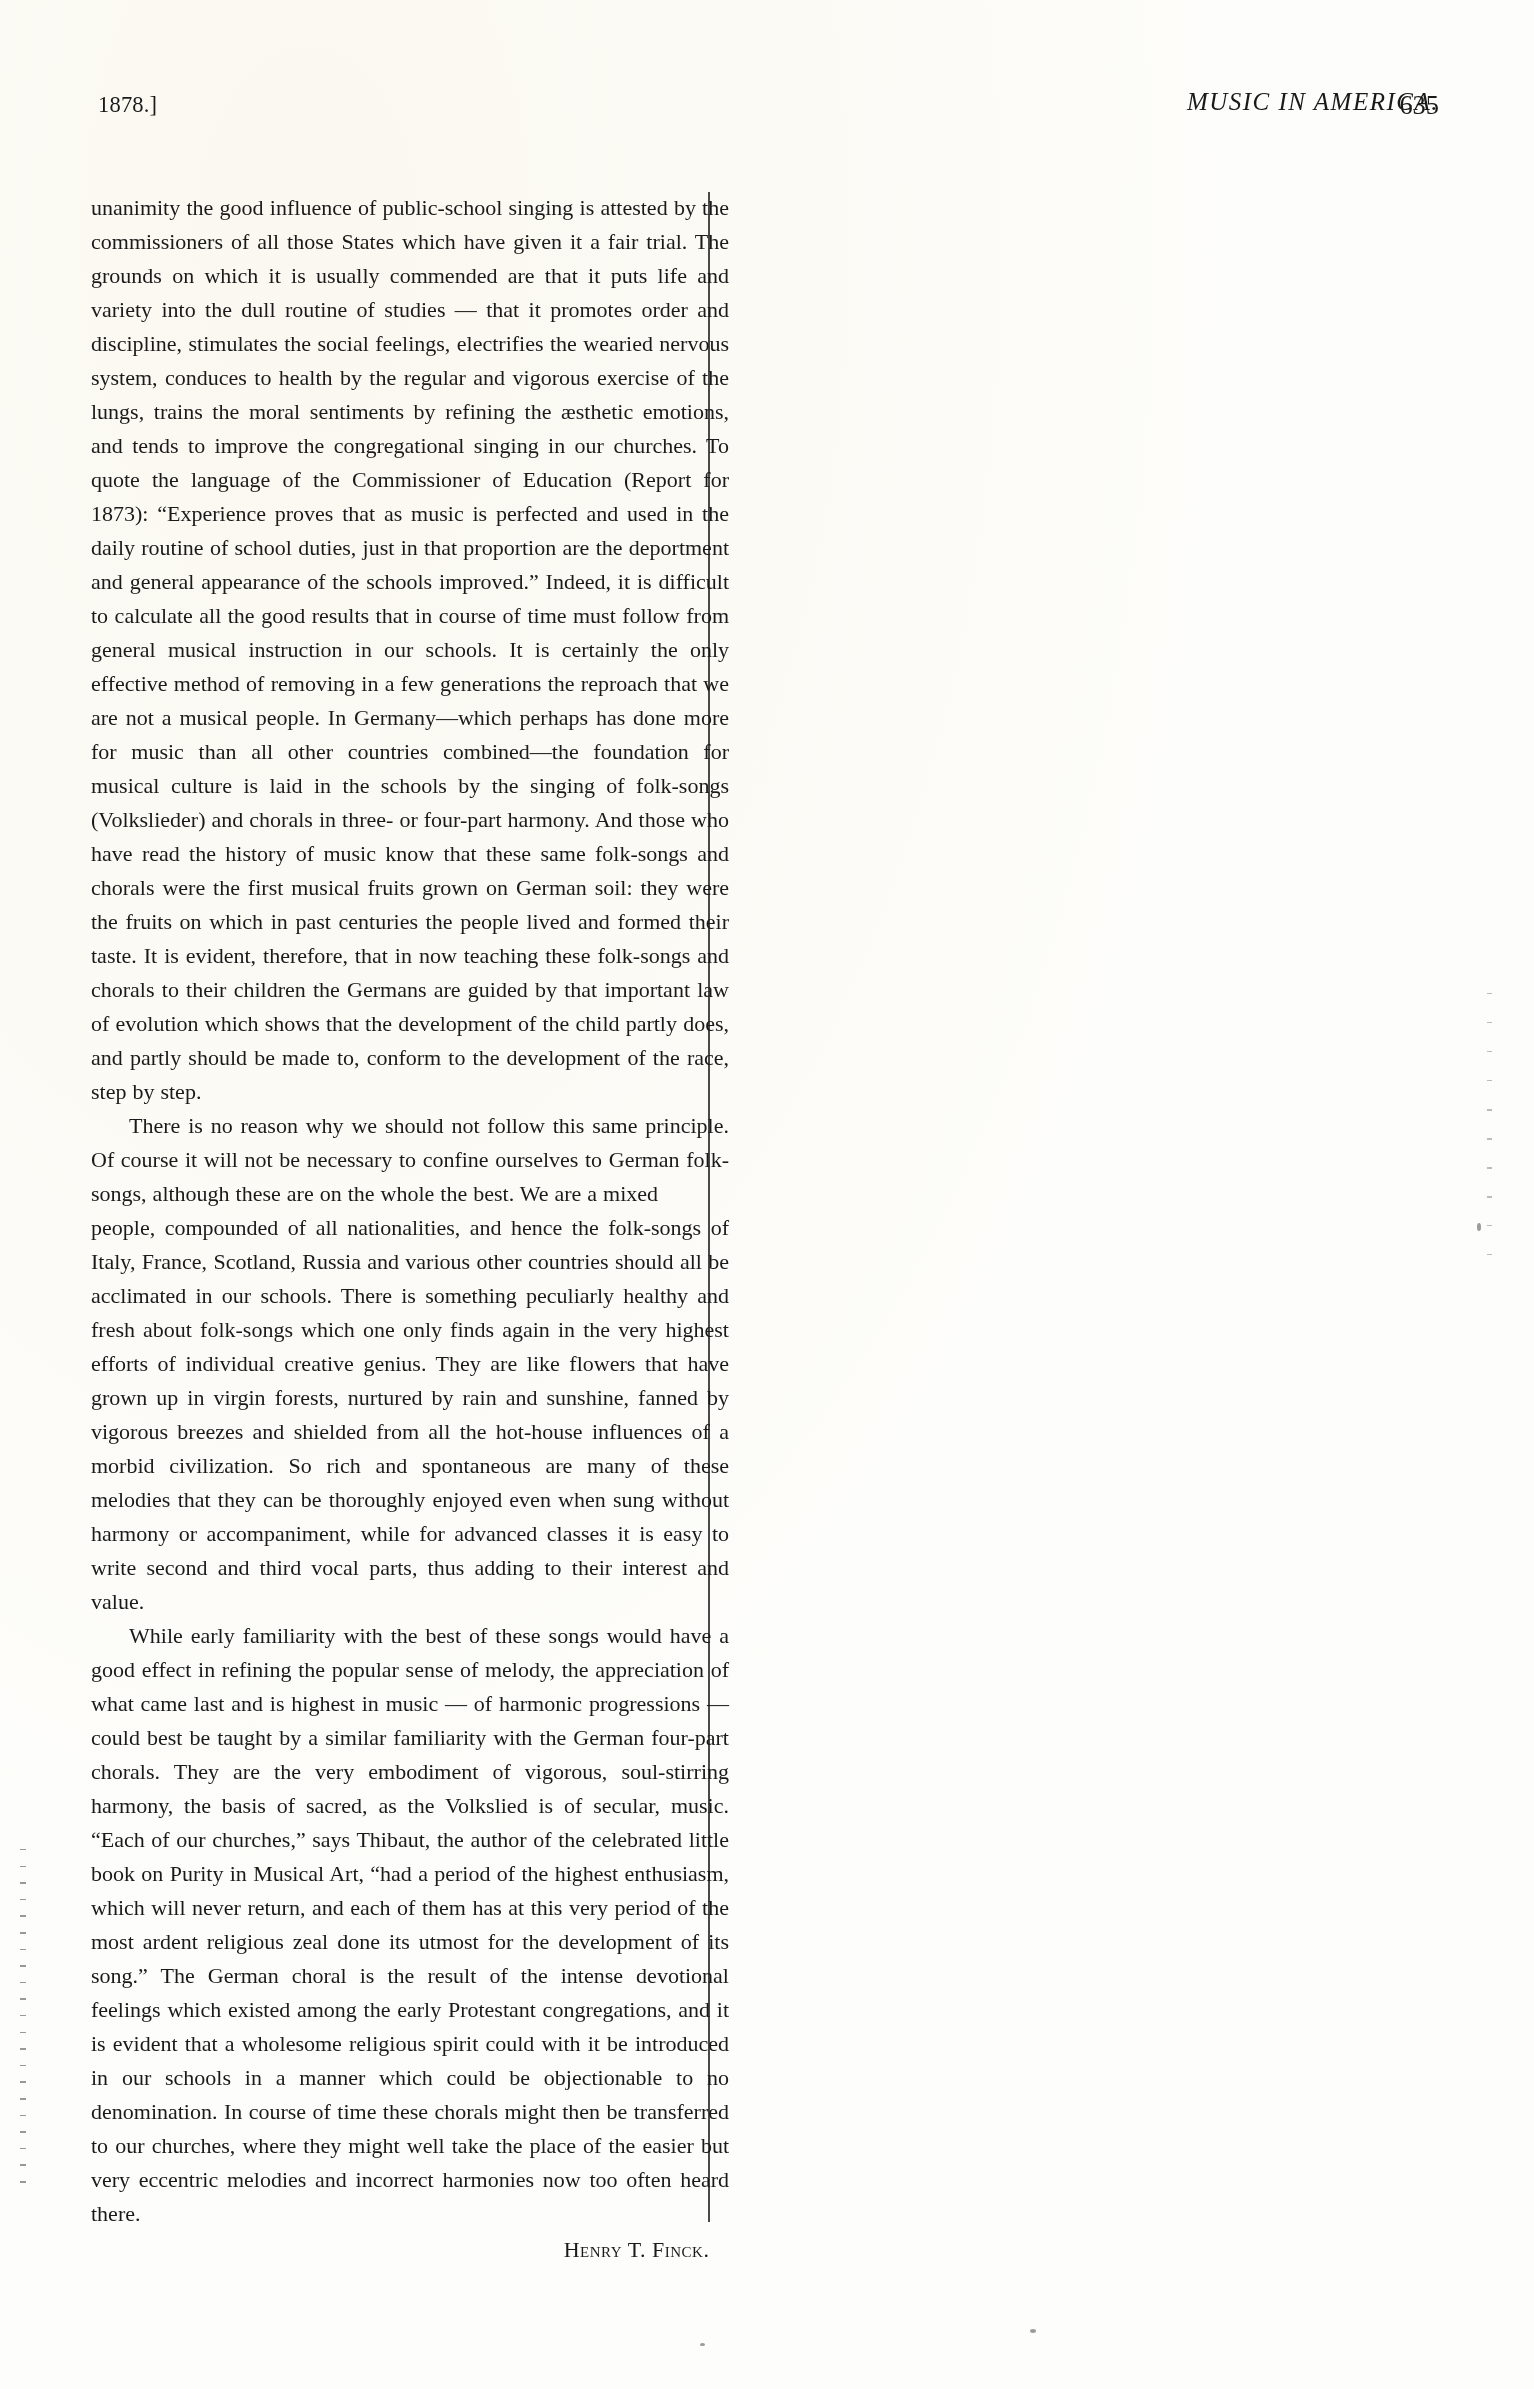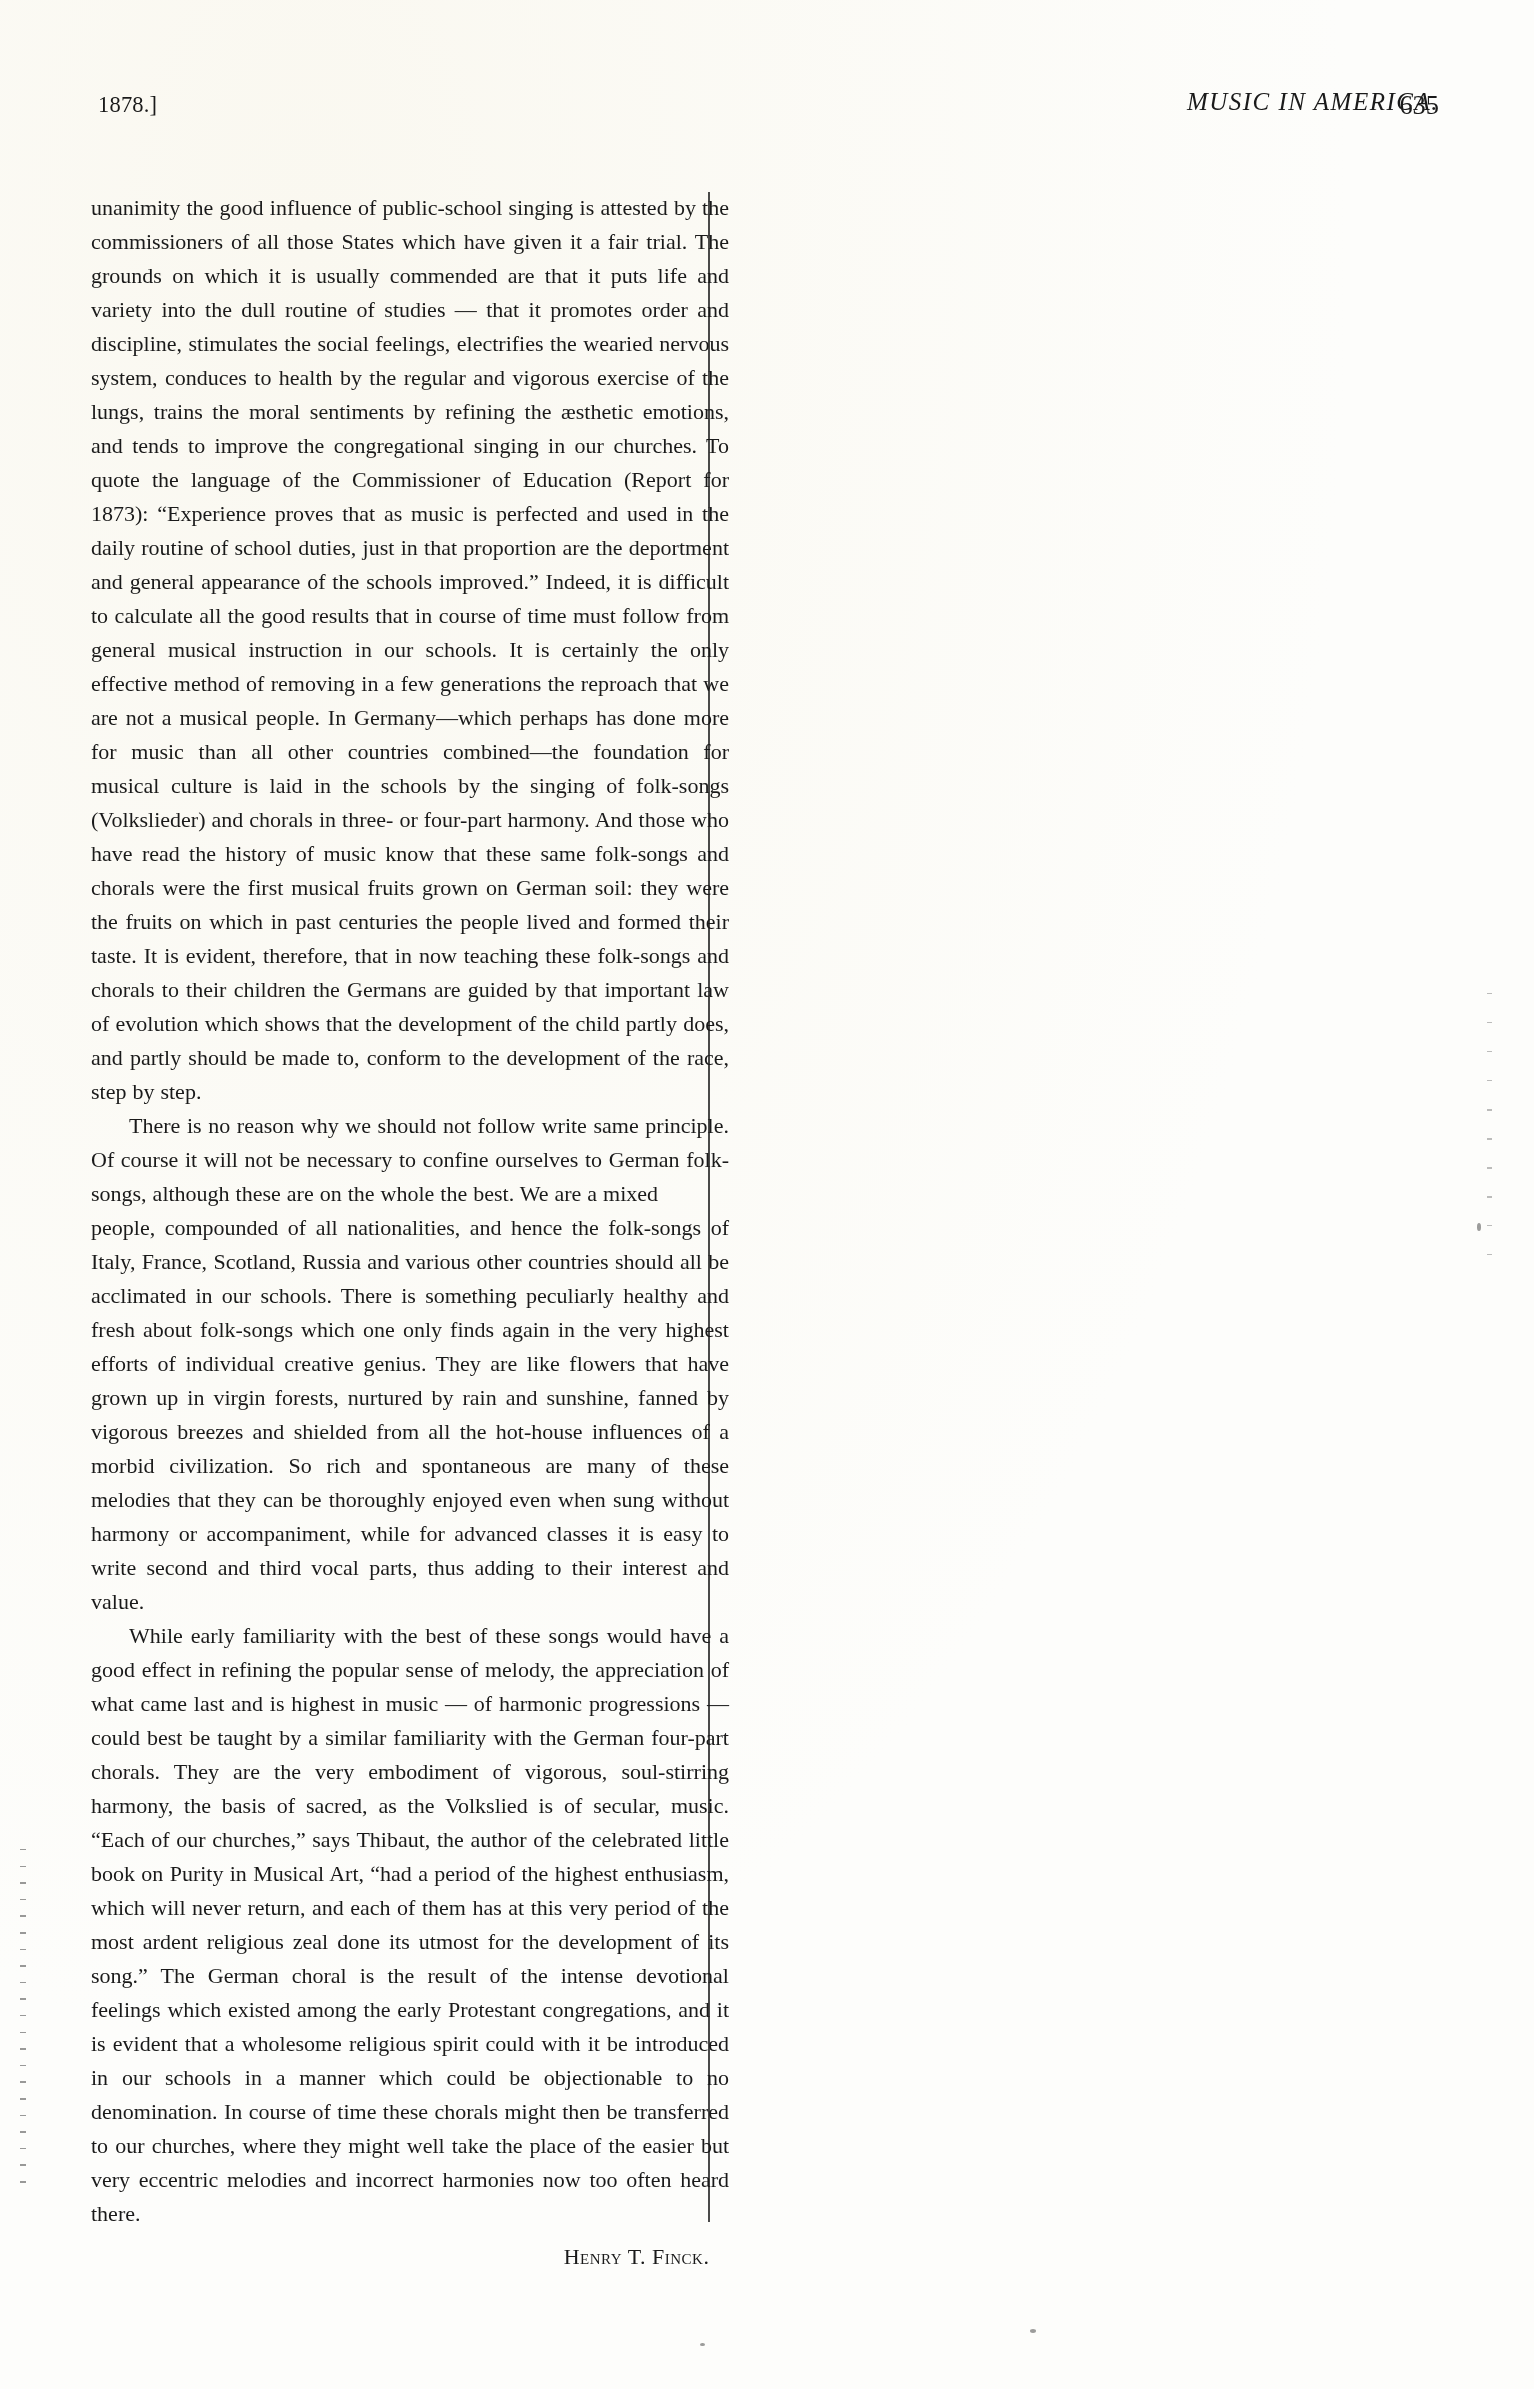--- a/index.html
+++ b/index.html
@@ -91,21 +91,21 @@
     line-height: 34px;
     text-align: justify;
     text-justify: inter-word;
     font-family: "Liberation Serif", serif;
     word-spacing: 0.5px;
   }
   p.indent {
     text-indent: 38px;
   }
   .signature {
-    margin-top: 13px;
+    margin-top: 6px;
     font-size: 22px;
     text-align: right;
     padding-right: 19.6px;
     letter-spacing: 0.5px;
     font-variant: small-caps;
   }
   .edge-marks {
     position: absolute;
     left: 19.6px;
     top: 1849px;
@@ -138,21 +138,21 @@
     <div class="header-title">MUSIC IN AMERICA.</div>
     <div class="header-page">635</div>
   </div>
 
   <div class="col-rule"></div>
 
   <div class="columns">
 
     <div class="column">
       <p>unanimity the good influence of public-school singing is attested by the commissioners of all those States which have given it a fair trial. The grounds on which it is usually commended are that it puts life and variety into the dull routine of studies — that it promotes order and discipline, stimulates the social feelings, electrifies the wearied nervous system, conduces to health by the regular and vigorous exercise of the lungs, trains the moral sentiments by refining the æsthetic emotions, and tends to improve the congregational singing in our churches. To quote the language of the Commissioner of Education (Report for 1873): “Experience proves that as music is perfected and used in the daily routine of school duties, just in that proportion are the deportment and general appearance of the schools improved.” Indeed, it is difficult to calculate all the good results that in course of time must follow from general musical instruction in our schools. It is certainly the only effective method of removing in a few generations the reproach that we are not a musical people. In Germany—which perhaps has done more for music than all other countries combined—the foundation for musical culture is laid in the schools by the singing of folk-songs (Volkslieder) and chorals in three- or four-part harmony. And those who have read the history of music know that these same folk-songs and chorals were the first musical fruits grown on German soil: they were the fruits on which in past centuries the people lived and formed their taste. It is evident, therefore, that in now teaching these folk-songs and chorals to their children the Germans are guided by that important law of evolution which shows that the development of the child partly does, and partly should be made to, conform to the development of the race, step by step.</p>
-      <p class="indent">There is no reason why we should not follow write same principle. Of course it will not be necessary to confine ourselves to German folk-songs, although these are on the whole the best. We are a mixed</p>
+      <p class="indent">There is no reason why we should not follow this same principle. Of course it will not be necessary to confine ourselves to German folk-songs, although these are on the whole the best. We are a mixed</p>
     </div>
 
     <div class="column">
       <p>people, compounded of all nationalities, and hence the folk-songs of Italy, France, Scotland, Russia and various other countries should all be acclimated in our schools. There is something peculiarly healthy and fresh about folk-songs which one only finds again in the very highest efforts of individual creative genius. They are like flowers that have grown up in virgin forests, nurtured by rain and sunshine, fanned by vigorous breezes and shielded from all the hot-house influences of a morbid civilization. So rich and spontaneous are many of these melodies that they can be thoroughly enjoyed even when sung without harmony or accompaniment, while for advanced classes it is easy to write second and third vocal parts, thus adding to their interest and value.</p>
       <p class="indent">While early familiarity with the best of these songs would have a good effect in refining the popular sense of melody, the appreciation of what came last and is highest in music — of harmonic progressions — could best be taught by a similar familiarity with the German four-part chorals. They are the very embodiment of vigorous, soul-stirring harmony, the basis of sacred, as the Volkslied is of secular, music. “Each of our churches,” says Thibaut, the author of the celebrated little book on Purity in Musical Art, “had a period of the highest enthusiasm, which will never return, and each of them has at this very period of the most ardent religious zeal done its utmost for the development of its song.” The German choral is the result of the intense devotional feelings which existed among the early Protestant congregations, and it is evident that a wholesome religious spirit could with it be introduced in our schools in a manner which could be objectionable to no denomination. In course of time these chorals might then be transferred to our churches, where they might well take the place of the easier but very eccentric melodies and incorrect harmonies now too often heard there.</p>
       <div class="signature">Henry T. Finck.</div>
     </div>
 
   </div>
 

